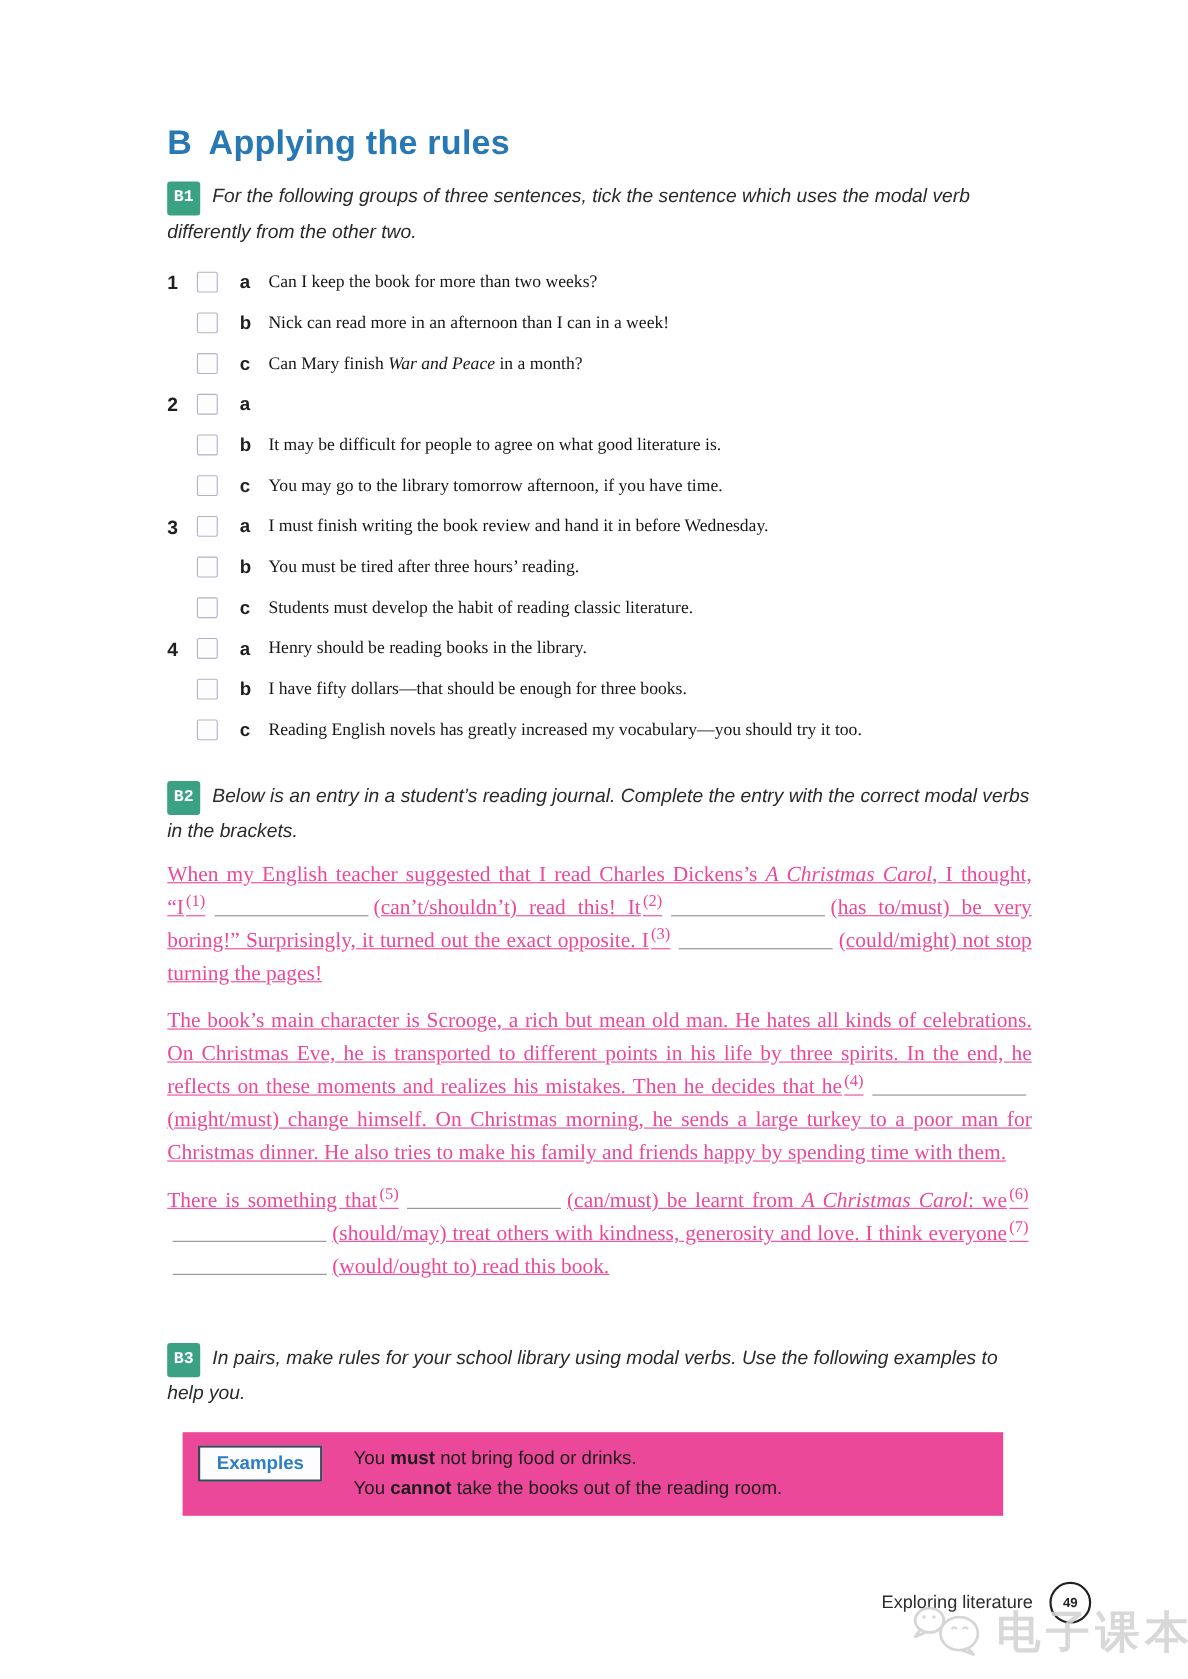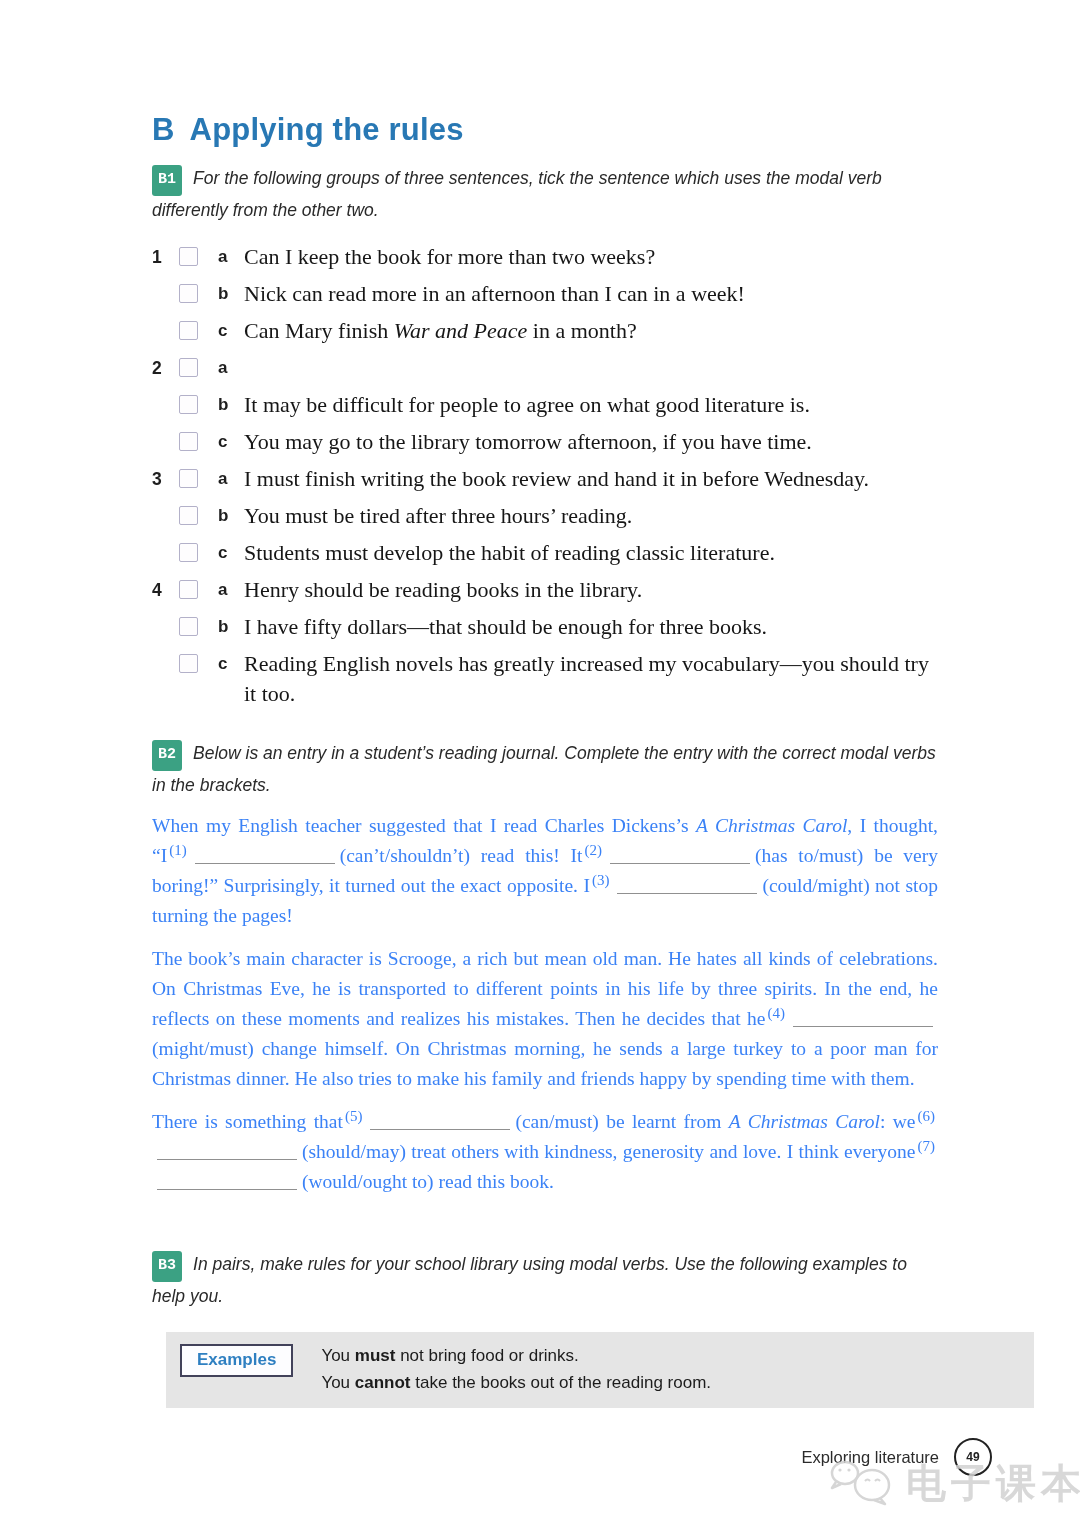--- a/index.html
+++ b/index.html
@@ -28,39 +28,39 @@
 
   
   .b1-list { margin-top:18px; margin-bottom:30px; }
   .opt-row { display:flex; align-items:flex-start; margin-bottom:7px; }
   .gnum  { width:27px; flex:none; font-weight:bold; font-size:17.5px; line-height:30px; }
   .checkbox {
     width:19px; height:19px; flex:none; margin-top:5px; margin-right:20px;
     border:1.5px solid #b3b1c9; border-radius:2px; background:#fefdfe;
   }
   .olet  { width:26px; flex:none; font-weight:bold; font-size:17px; line-height:30px; }
-  .osent { flex:1; font-family:"Liberation Serif", serif; font-size:22px; line-height:30px; color:#161616; }
+  .osent { flex:1; font-family:"Liberation Serif", serif; font-size:16px; line-height:30px; color:#161616; }
 
   
   .journal { margin-top:12px; }
   .journal-p {
     font-family:"Liberation Serif", serif; font-size:19.5px; line-height:30px;
-    color:#3b82f6; text-align:justify; margin-bottom:13px;
+    color:#ec4899; text-align:justify; margin-bottom:13px;text-decoration:underline;
   }
   .supnum { font-family:"Liberation Serif", serif; font-size:15px; line-height:0; vertical-align:7px; margin:0 3px 0 2px; }
   .blank {
     display:inline-block; width:140px; height:14px;
     border-bottom:1.5px solid #909090; margin:0 5px; vertical-align:-2px;
   }
   .spacer-b3 { height:40px; }
 
   
   .examples-box {
-    margin-top:22px; margin-left:14px; width:868px;
-    background:#e5e5e5; padding:10px 16px 12px 14px;
+    margin-top:22px; margin-left:14px; width:746px;
+    background:#ec4899; padding:10px 16px 12px 14px;
     display:flex; align-items:flex-start;
   }
   .examples-label {
     flex:none; background:#fdfdff; border:2px solid #42425a;
     color:#2e7fc1; font-weight:bold; font-size:17px;
     padding:4px 15px 5px 15px; margin-right:28px; margin-top:2px;
   }
   .ex-line { font-size:17px; line-height:27px; color:#1c1c1c; }
 
   

